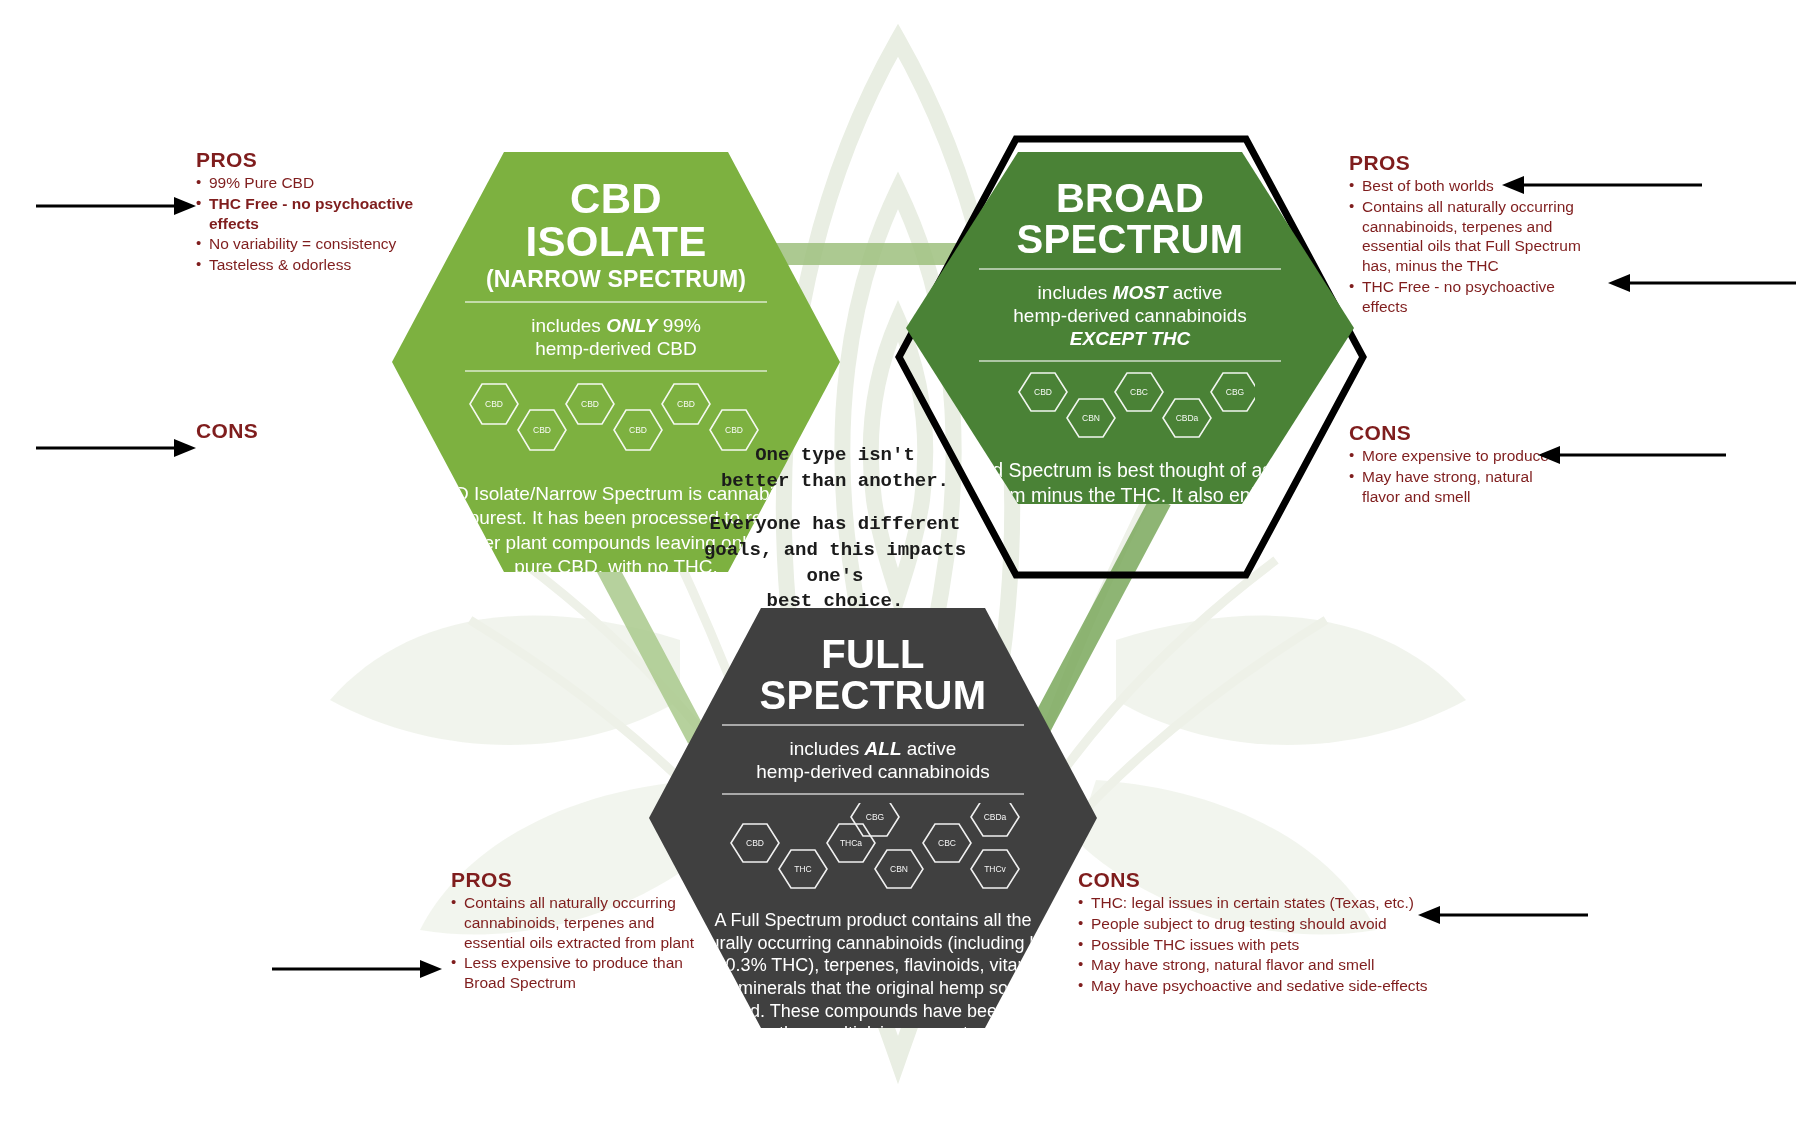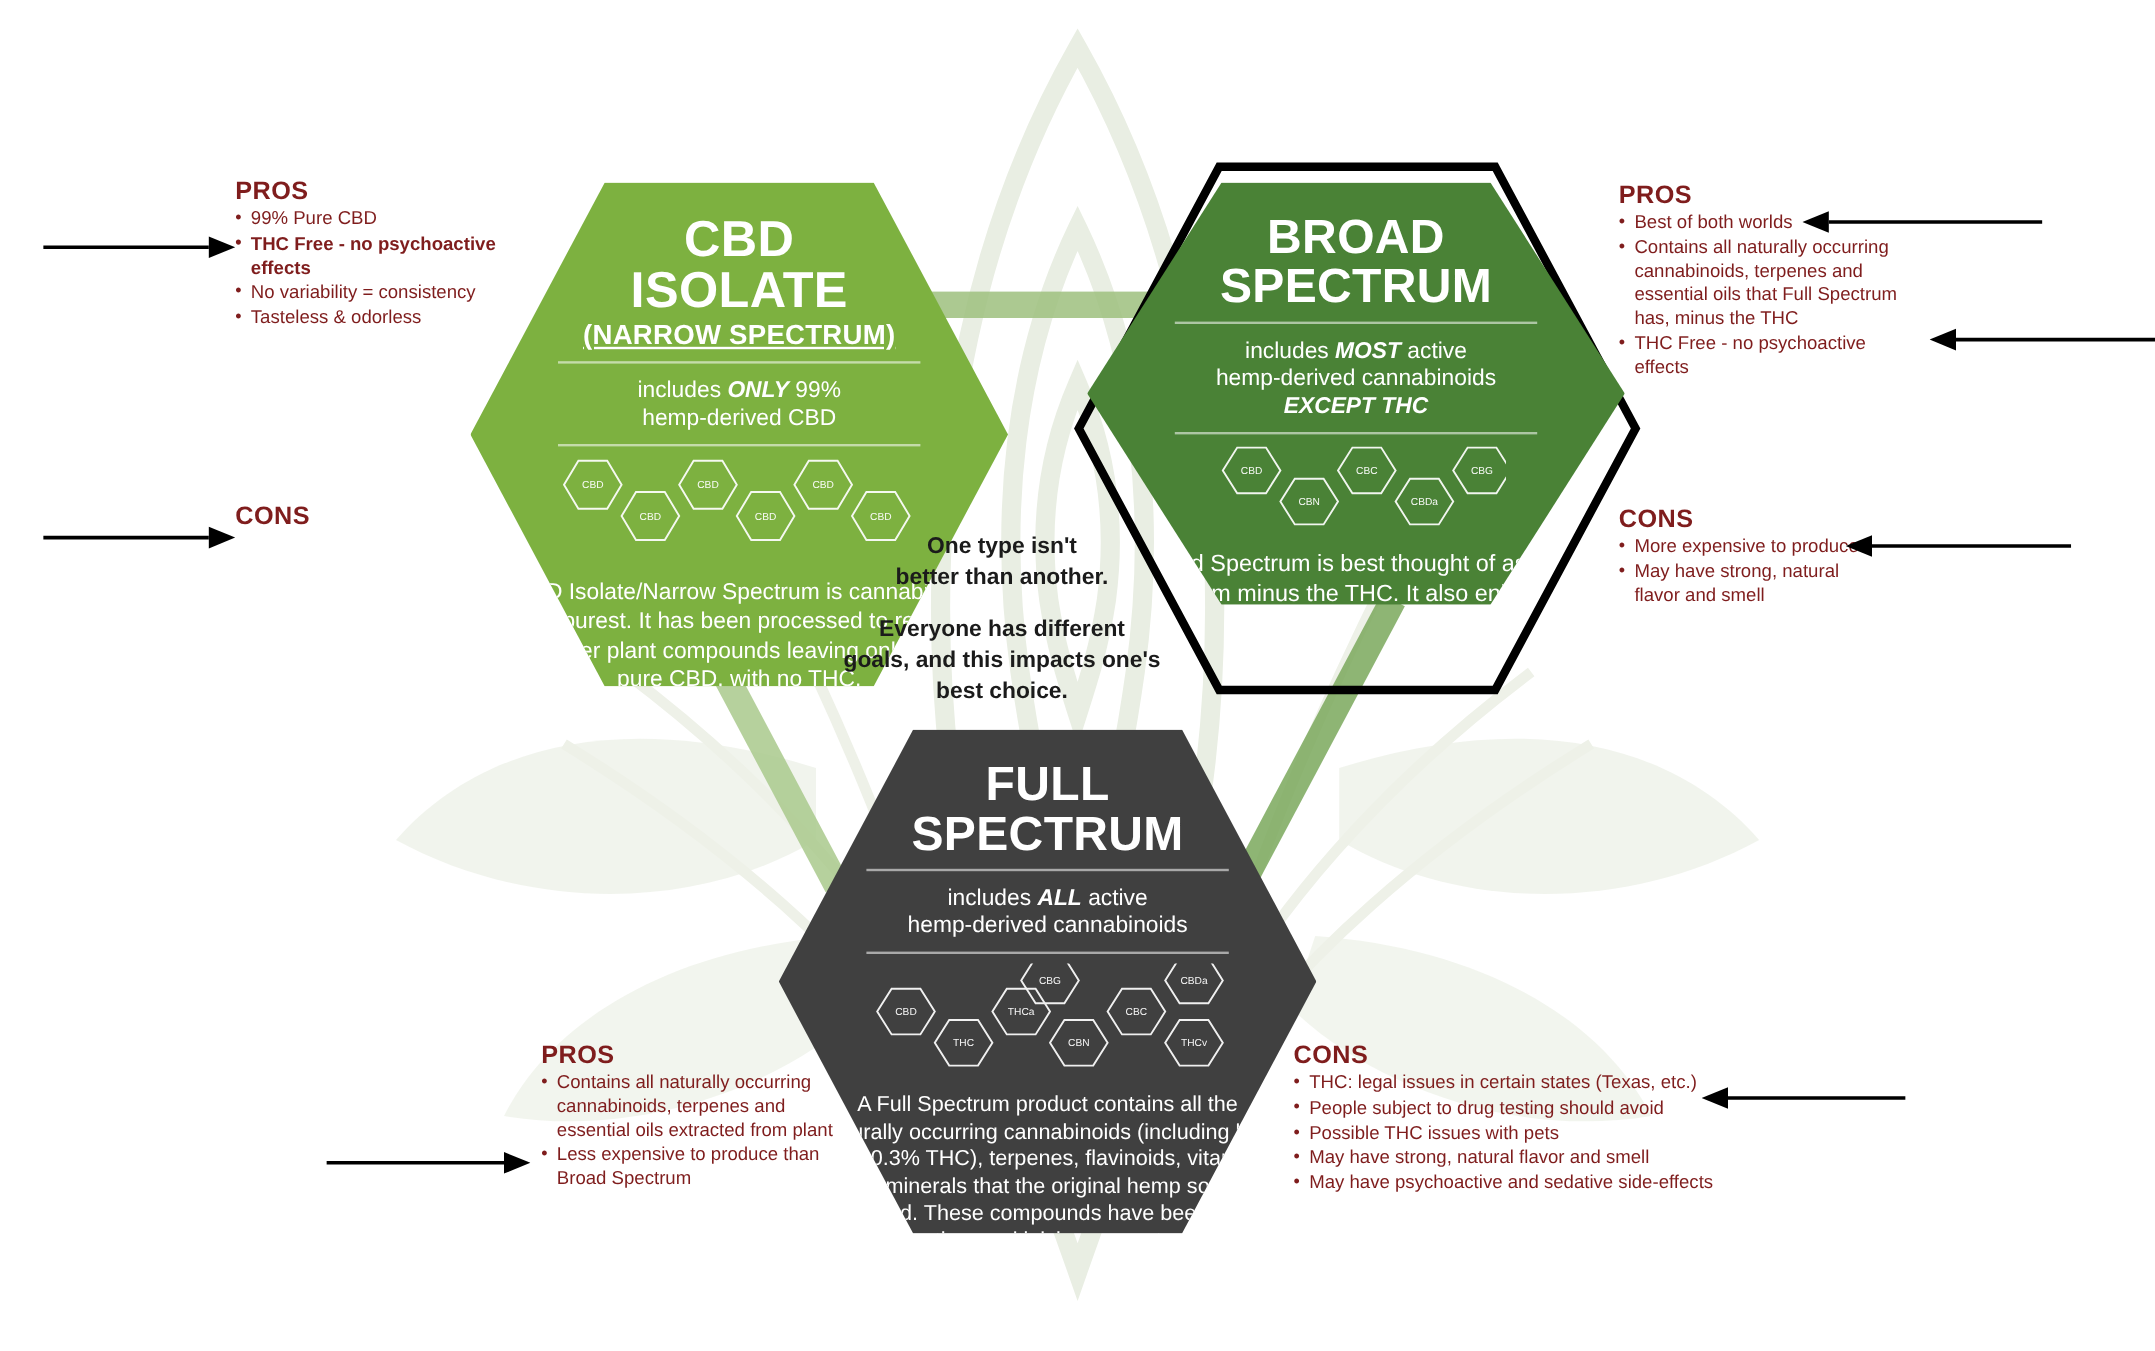--- a/index.html
+++ b/index.html
@@ -94,21 +94,20 @@
   }
   #hex-isolate .hex-title { font-size: 42px; }
   #hex-broad   .hex-title { font-size: 40px; }
   #hex-full    .hex-title { font-size: 40px; }
 
   .hex-sub {
     font-size: 23px;
     font-weight: bold;
     letter-spacing: .2px;
     margin-top: 2px;
-    text-decoration: underline;
   }
   .rule {
     height: 2px;
     background: rgba(255,255,255,.55);
     margin: 8px auto;
     width: 86%;
   }
   .hex-includes {
     font-size: 19px;
     line-height: 1.22;
@@ -134,20 +133,21 @@
   #center-note {
     position: absolute;
     left: 700px; top: 443px;
     width: 270px;
     z-index: 4;
     text-align: center;
     color: #1b1b1b;
     font-size: 19px;
     font-weight: bold;
     line-height: 1.35;
+    font-family: Liberation Mono, monospace;
   }
   #center-note .para2 { margin-top: 18px; }
 
   
   .pc {
     position: absolute;
     z-index: 4;
     color: #7f1d1d;
   }
   .pc-head {

